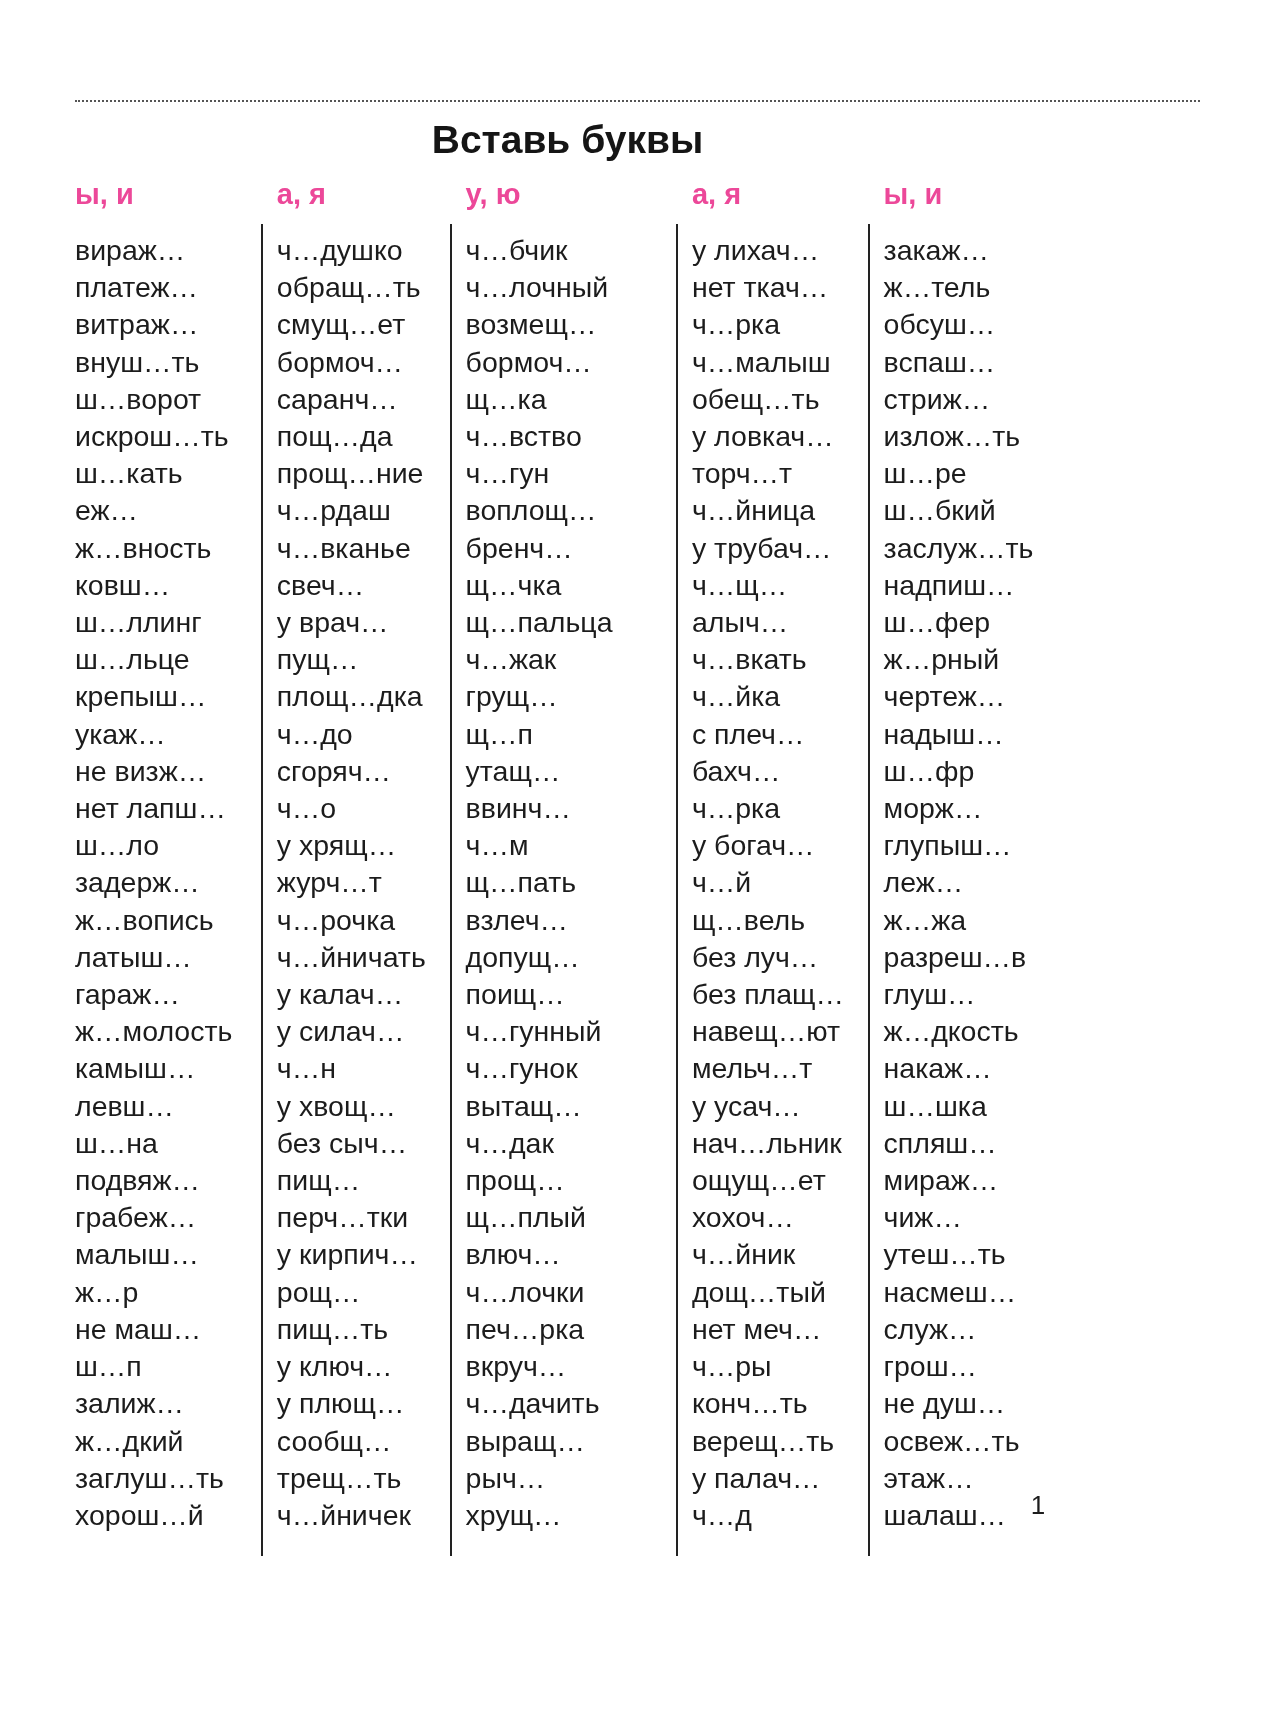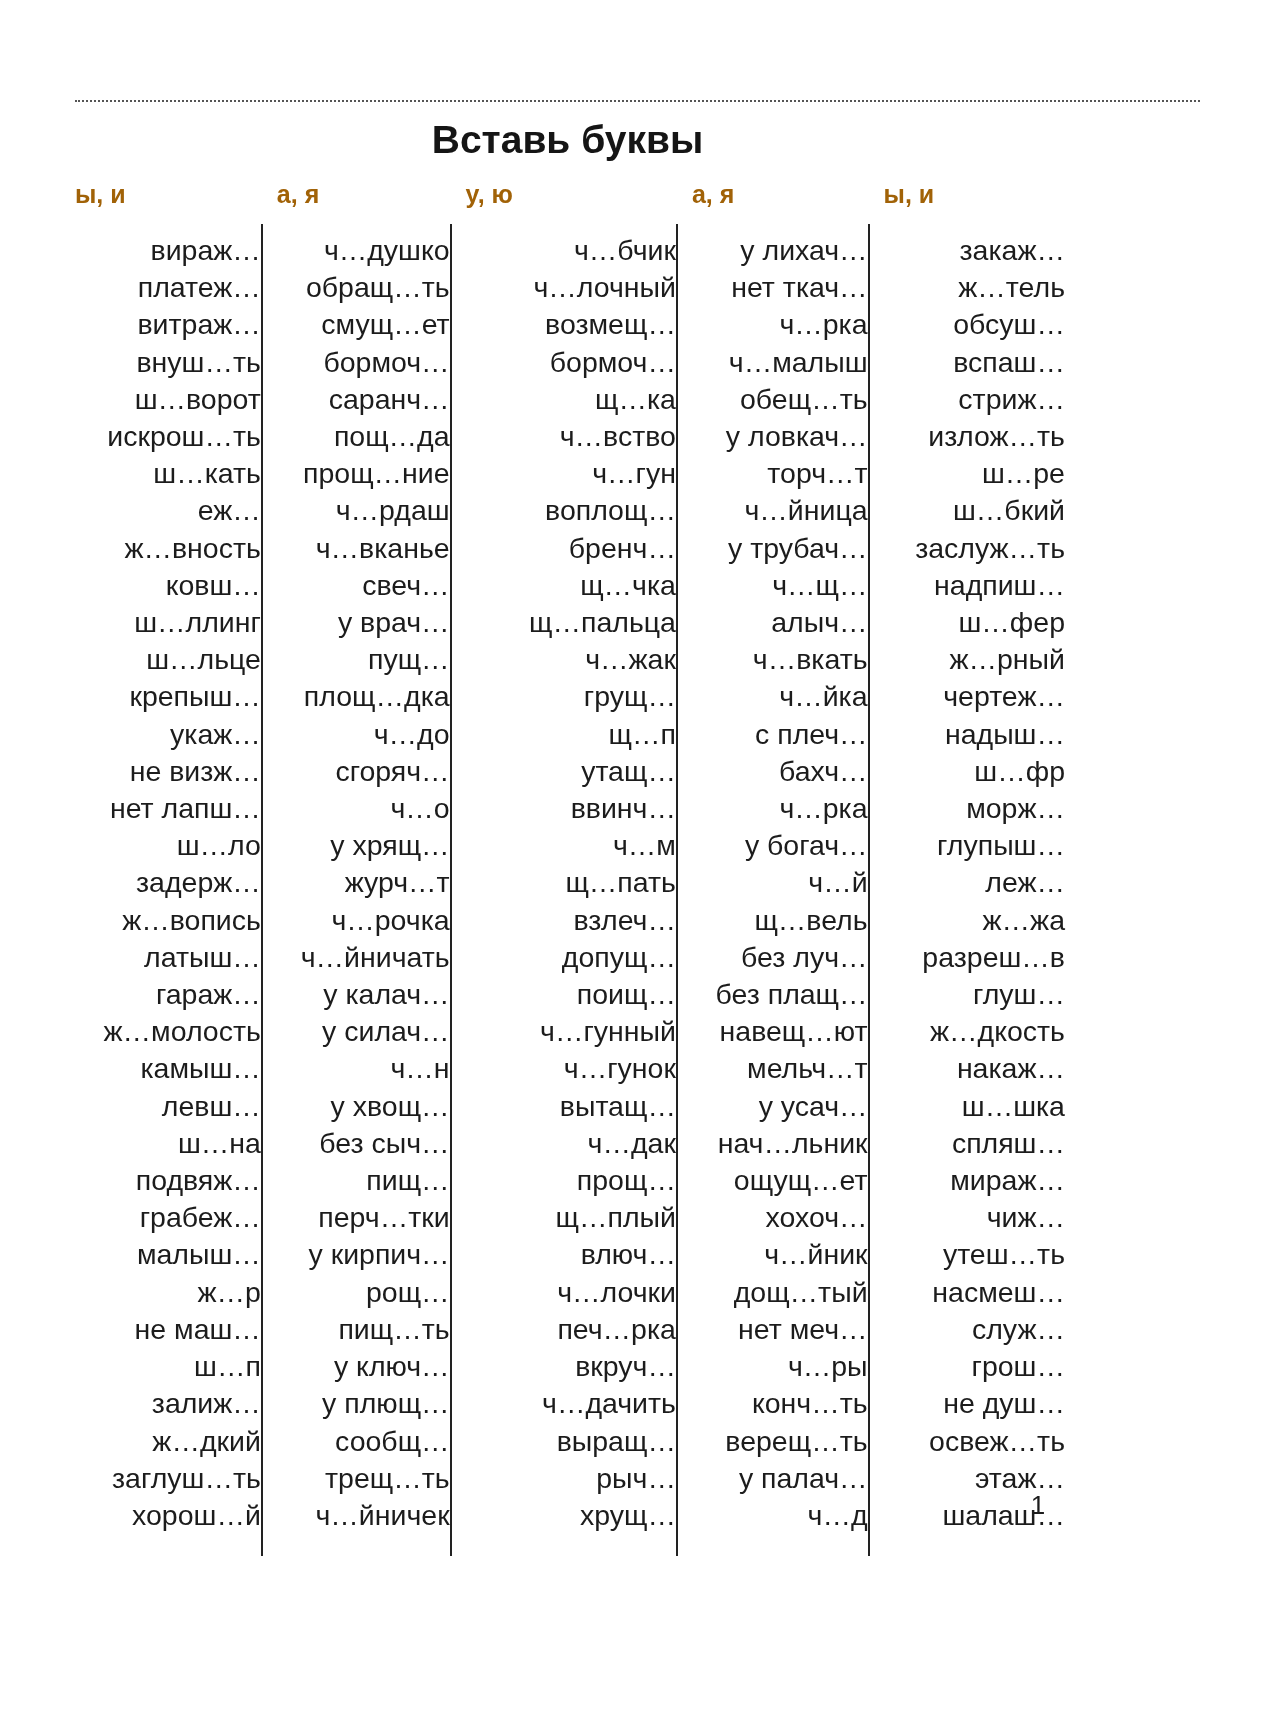--- a/index.html
+++ b/index.html
@@ -53,33 +53,32 @@
     display: flex;
     flex-direction: column;
     box-sizing: border-box;
   }
   .col-0 { width: 193px; }
   .col-1 { width: 196px; }
   .col-2 { width: 235px; }
   .col-3 { width: 199px; }
   .col-4 { width: 205px; }
   .col-header {
-    font-size: 25px;
+    font-size: 29px;
     font-weight: bold;
     line-height: 32px;
     margin-bottom: 14px;
     padding-left: 16px;
-    color: #a16207;
+    color: #ec4899;
   }
   .col:first-child .col-header { padding-left: 0; }
   .col-words {
     flex: 1;
     border-left: 2px solid #222;
     padding: 8px 0 22px 14px;
-    text-align: right;
   }
   .col:first-child .col-words {
     border-left: none;
     padding-left: 0;
   }
   .word {
     font-size: 28.5px;
     line-height: 37.2px;
     white-space: nowrap;
     color: #1c1c1c;

